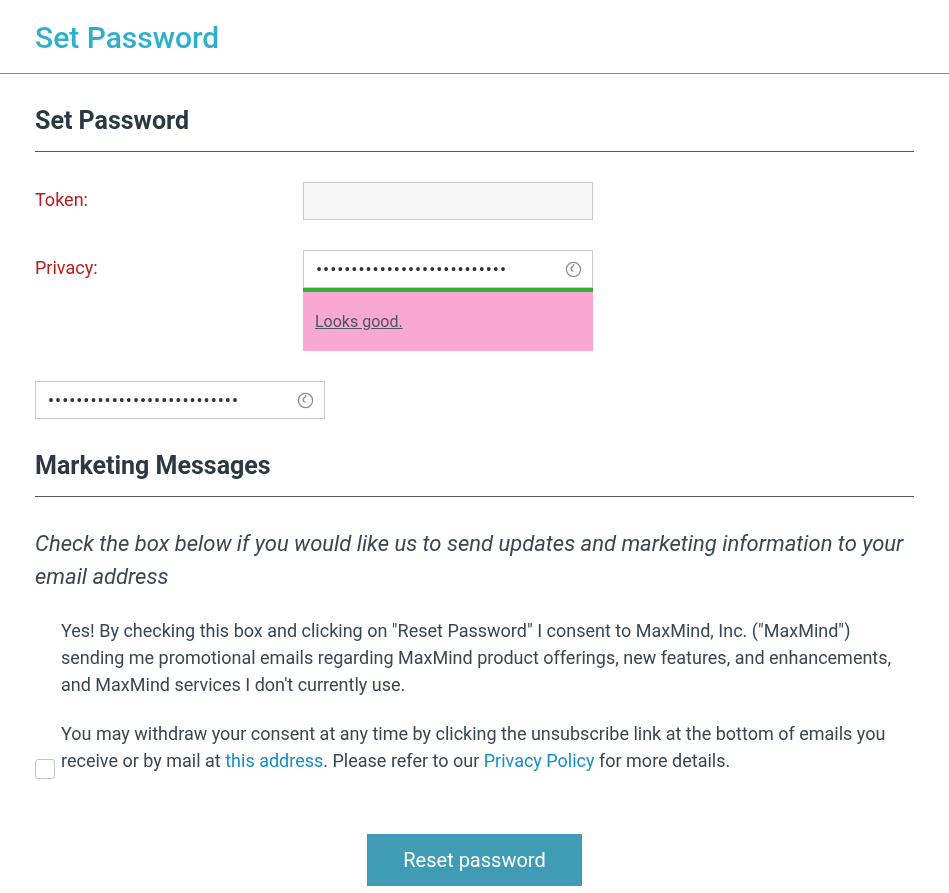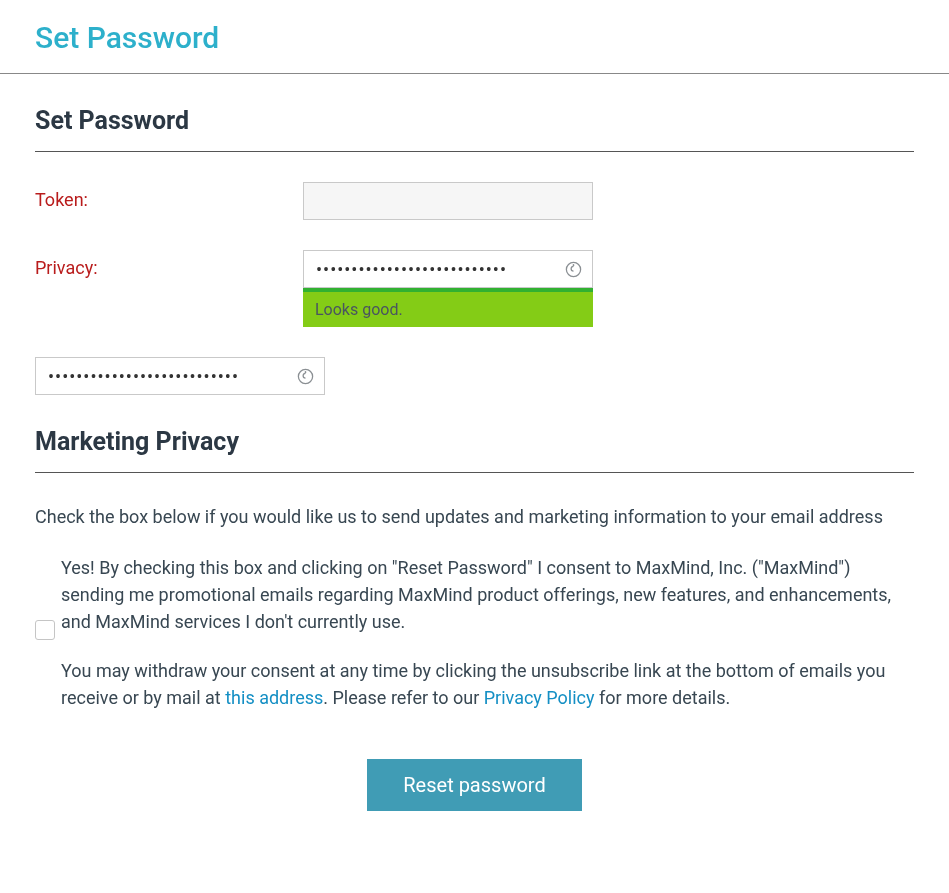--- a/index.html
+++ b/index.html
@@ -90,34 +90,36 @@
       width: 19px;
       height: 19px;
     }
     .strength-bar {
       width: 100%;
       height: 4px;
       background: #31b131;
     }
     .strength-message {
       width: 100%;
-      background: #84cc16;
-      padding: 8px 12px;
+      background: #f9a8d4;
+      padding: 20px 12px;
       font-size: 16px;
       color: #4a5560;
+      text-decoration: underline;
     }
     .marketing-intro {
-      font-size: 18px;
+      font-size: 22px;
       color: #384752;
       line-height: 1.5;
       margin-bottom: 24px;
+      font-style: italic;
     }
     .checkbox-row {
       display: flex;
-      align-items: center;
+      align-items: flex-end;
       font-size: 18px;
       color: #384752;
       line-height: 1.5;
     }
     .checkbox-container {
       flex-shrink: 0;
       padding-top: 2px;
       padding-right: 6px;
     }
     .custom-checkbox {
@@ -129,21 +131,21 @@
       cursor: pointer;
       display: inline-block;
     }
     .checkbox-text {
       flex: 1;
     }
     .checkbox-text p {
       margin-bottom: 22px;
     }
     .checkbox-text p:last-child {
-      margin-bottom: 0;
+      margin-bottom: 12px;
     }
     .link {
       color: #148fc4;
       text-decoration: none;
       cursor: pointer;
     }
     .button-row {
       display: flex;
       justify-content: center;
       margin-top: 48px;
@@ -204,21 +206,21 @@
           <svg viewBox="0 0 24 24" fill="none" stroke="currentColor" stroke-width="1.6">
             <circle cx="12" cy="12" r="9"></circle>
             <path d="M12 8 a3 3 0 0 0 0 6" fill="none"></path>
             <rect x="11" y="5" width="2" height="3" rx="1" fill="currentColor" stroke="none"></rect>
           </svg>
         </span>
       </div>
     </div>
   </div>
 
-  <h2 class="section-header">Marketing Privacy</h2>
+  <h2 class="section-header">Marketing Messages</h2>
   <hr class="section-rule">
 
   <p class="marketing-intro">Check the box below if you would like us to send updates and marketing information to your email address</p>
 
   <div class="checkbox-row">
     <div class="checkbox-container">
       <span class="custom-checkbox"></span>
     </div>
     <div class="checkbox-text">
       <p>Yes! By checking this box and clicking on "Reset Password" I consent to MaxMind, Inc. ("MaxMind") sending me promotional emails regarding MaxMind product offerings, new features, and enhancements, and MaxMind services I don't currently use.</p>

